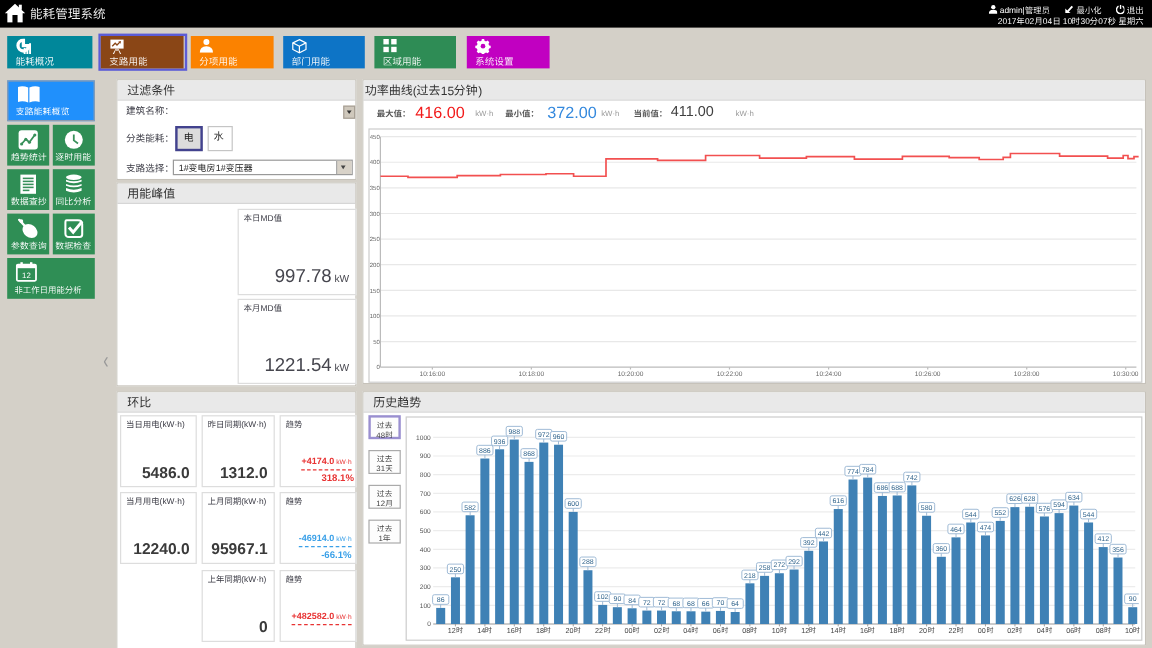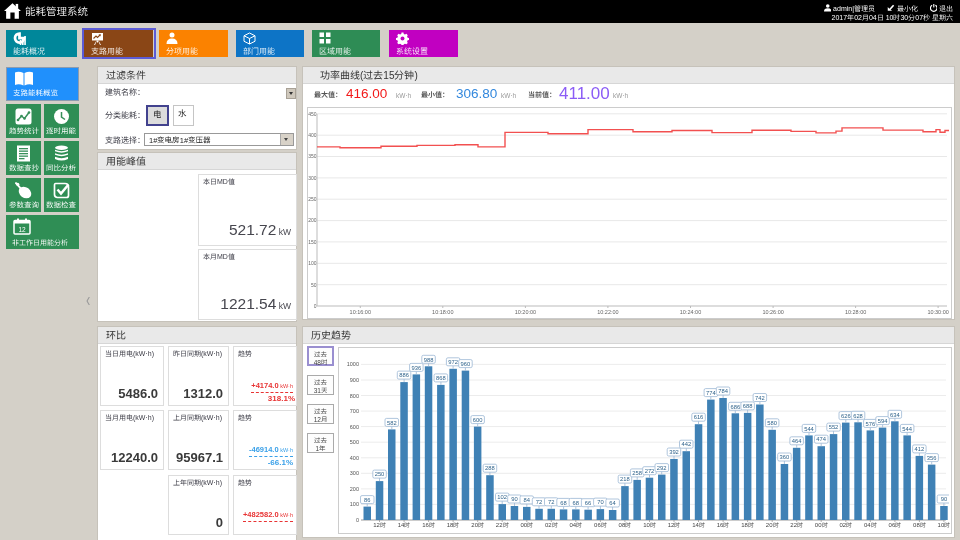--- a/index.html
+++ b/index.html
@@ -325,21 +325,21 @@
         </svg></div>
     </div>
     <div style="position:absolute;left:0;top:17px;right:0;bottom:0;background:#fff">
       <div style="position:absolute;left:100px;top:4px;width:99px;height:72px;background:#fff;border:1px solid #ddd;box-sizing:border-box;">
         <div style="position:absolute;left:4px;top:3px;font-size:7px;line-height:7px;white-space:nowrap"><svg class="k" style="width:14.00px;height:7.00px;vertical-align:-0.88px" viewBox="0 -880 2000 1000" fill="#3c3c46">
             <use href="#g672c" x="0"></use>
             <use href="#g65e5" x="1000"></use>
           </svg><span style="font-size:7.00px;color:#3c3c46">MD</span><svg class="k" style="width:7.00px;height:7.00px;vertical-align:-0.88px" viewBox="0 -880 1000 1000" fill="#3c3c46">
             <use href="#g503c" x="0"></use>
           </svg></div>
-        <div style="position:absolute;right:5px;bottom:5px;color:#46464e;line-height:15px"><span style="font-size:15.5px">521.72</span><span style="font-size:8.5px">&nbsp;kW</span></div>
+        <div style="position:absolute;right:5px;bottom:5px;color:#46464e;line-height:15px"><span style="font-size:15.5px">997.78</span><span style="font-size:8.5px">&nbsp;kW</span></div>
       </div>
       <div style="position:absolute;left:100px;top:79px;width:99px;height:71px;background:#fff;border:1px solid #ddd;box-sizing:border-box;">
         <div style="position:absolute;left:4px;top:3px;font-size:7px;line-height:7px;white-space:nowrap"><svg class="k" style="width:14.00px;height:7.00px;vertical-align:-0.88px" viewBox="0 -880 2000 1000" fill="#3c3c46">
             <use href="#g672c" x="0"></use>
             <use href="#g6708" x="1000"></use>
           </svg><span style="font-size:7.00px;color:#3c3c46">MD</span><svg class="k" style="width:7.00px;height:7.00px;vertical-align:-0.88px" viewBox="0 -880 1000 1000" fill="#3c3c46">
             <use href="#g503c" x="0"></use>
           </svg></div>
         <div style="position:absolute;right:5px;bottom:5px;color:#46464e;line-height:15px"><span style="font-size:15.5px">1221.54</span><span style="font-size:8.5px">&nbsp;kW</span></div>
       </div>
@@ -418,21 +418,21 @@
         <div style="position:absolute;left:4px;top:3px;font-size:7px;line-height:7px;white-space:nowrap"><svg class="k" style="width:14.00px;height:7.00px;vertical-align:-0.88px" viewBox="0 -880 2000 1000" fill="#3c3c46">
             <use href="#g8d8b" x="0"></use>
             <use href="#g52bf" x="1000"></use>
           </svg></div>
         <div style="position:absolute;right:3px;bottom:15px;font-size:7.5px;line-height:7.5px;font-weight:bold;color:#e83333;white-space:nowrap"><span style="border-bottom:1px dashed #e83333;padding-bottom:2px">+482582.0<span style="font-size:5.5px;font-weight:normal"> kW·h</span></span></div>
       </div>
     </div>
   </div>
 <div style="position:absolute;left:302px;top:66px;width:653px;height:254px;background:#fff;border:1px solid #c6c2ba;box-sizing:border-box;">
     <div style="position:absolute;left:0;top:0;right:0;height:16px;background:#e9e9e9;border-bottom:1px solid #d6d6d6">
-      <div style="position:absolute;left:17px;top:3px;font-size:10px;line-height:10px"><svg class="k" style="width:40.00px;height:10.00px;vertical-align:-1.25px" viewBox="0 -880 4000 1000" fill="#333">
+      <div style="position:absolute;left:1px;top:3px;font-size:10px;line-height:10px"><svg class="k" style="width:40.00px;height:10.00px;vertical-align:-1.25px" viewBox="0 -880 4000 1000" fill="#333">
           <use href="#g529f" x="0"></use>
           <use href="#g7387" x="1000"></use>
           <use href="#g66f2" x="2000"></use>
           <use href="#g7ebf" x="3000"></use>
         </svg><span style="font-size:10.00px;color:#333">(</span><svg class="k" style="width:20.00px;height:10.00px;vertical-align:-1.25px" viewBox="0 -880 2000 1000" fill="#333">
           <use href="#g8fc7" x="0"></use>
           <use href="#g53bb" x="1000"></use>
         </svg><span style="font-size:10.00px;color:#333">15</span><svg class="k" style="width:20.00px;height:10.00px;vertical-align:-1.25px" viewBox="0 -880 2000 1000" fill="#333">
           <use href="#g5206" x="0"></use>
           <use href="#g949f" x="1000"></use>
@@ -447,29 +447,29 @@
             <use href="#bff1a" x="3000"></use>
           </svg></div>
         <div style="position:absolute;left:43px;top:3px;font-size:13.5px;line-height:13.5px;color:#f21a1a">416.00</div>
         <div style="position:absolute;left:93px;top:9px;font-size:6.5px;line-height:6.5px;color:#999">kW·h</div>
         <div style="position:absolute;left:118px;top:7px;font-size:7px;line-height:7px"><svg class="k" style="width:28.00px;height:7.00px;vertical-align:-0.88px" viewBox="0 -880 4000 1000" fill="#555">
             <use href="#b6700" x="0"></use>
             <use href="#b5c0f" x="1000"></use>
             <use href="#b503c" x="2000"></use>
             <use href="#bff1a" x="3000"></use>
           </svg></div>
-        <div style="position:absolute;left:153px;top:3px;font-size:13.5px;line-height:13.5px;color:#3388dd">306.80</div>
+        <div style="position:absolute;left:153px;top:3px;font-size:13.5px;line-height:13.5px;color:#3388dd">372.00</div>
         <div style="position:absolute;left:198px;top:9px;font-size:6.5px;line-height:6.5px;color:#999">kW·h</div>
         <div style="position:absolute;left:225px;top:7px;font-size:7px;line-height:7px"><svg class="k" style="width:28.00px;height:7.00px;vertical-align:-0.88px" viewBox="0 -880 4000 1000" fill="#555">
             <use href="#b5f53" x="0"></use>
             <use href="#b524d" x="1000"></use>
             <use href="#b503c" x="2000"></use>
             <use href="#bff1a" x="3000"></use>
           </svg></div>
-        <div style="position:absolute;left:256px;top:3px;font-size:17px;line-height:13.5px;color:#8b5cf6">411.00</div>
+        <div style="position:absolute;left:256px;top:3px;font-size:12px;line-height:13.5px;color:#404040">411.00</div>
         <div style="position:absolute;left:310px;top:9px;font-size:6.5px;line-height:6.5px;color:#999">kW·h</div>
       </div>
       <div style="position:absolute;left:4px;top:23px;width:645px;height:212px;background:#fff;border:1px solid #ccc;box-sizing:border-box;"><svg width="641" height="208" viewBox="0 0 641 208">
           <line x1="9" x2="639" y1="198.0" y2="198.0" stroke="#bbb" stroke-width="1"></line>
           <text x="8.5" y="199.8" font-size="5" fill="#666" text-anchor="end" font-family="Liberation Sans">0</text>
           <line x1="9" x2="639" y1="176.7" y2="176.7" stroke="#e8e8e8" stroke-width="1"></line>
           <text x="8.5" y="178.5" font-size="5" fill="#666" text-anchor="end" font-family="Liberation Sans">50</text>
           <line x1="9" x2="639" y1="155.3" y2="155.3" stroke="#e8e8e8" stroke-width="1"></line>
           <text x="8.5" y="157.1" font-size="5" fill="#666" text-anchor="end" font-family="Liberation Sans">100</text>
           <line x1="9" x2="639" y1="133.9" y2="133.9" stroke="#e8e8e8" stroke-width="1"></line>

